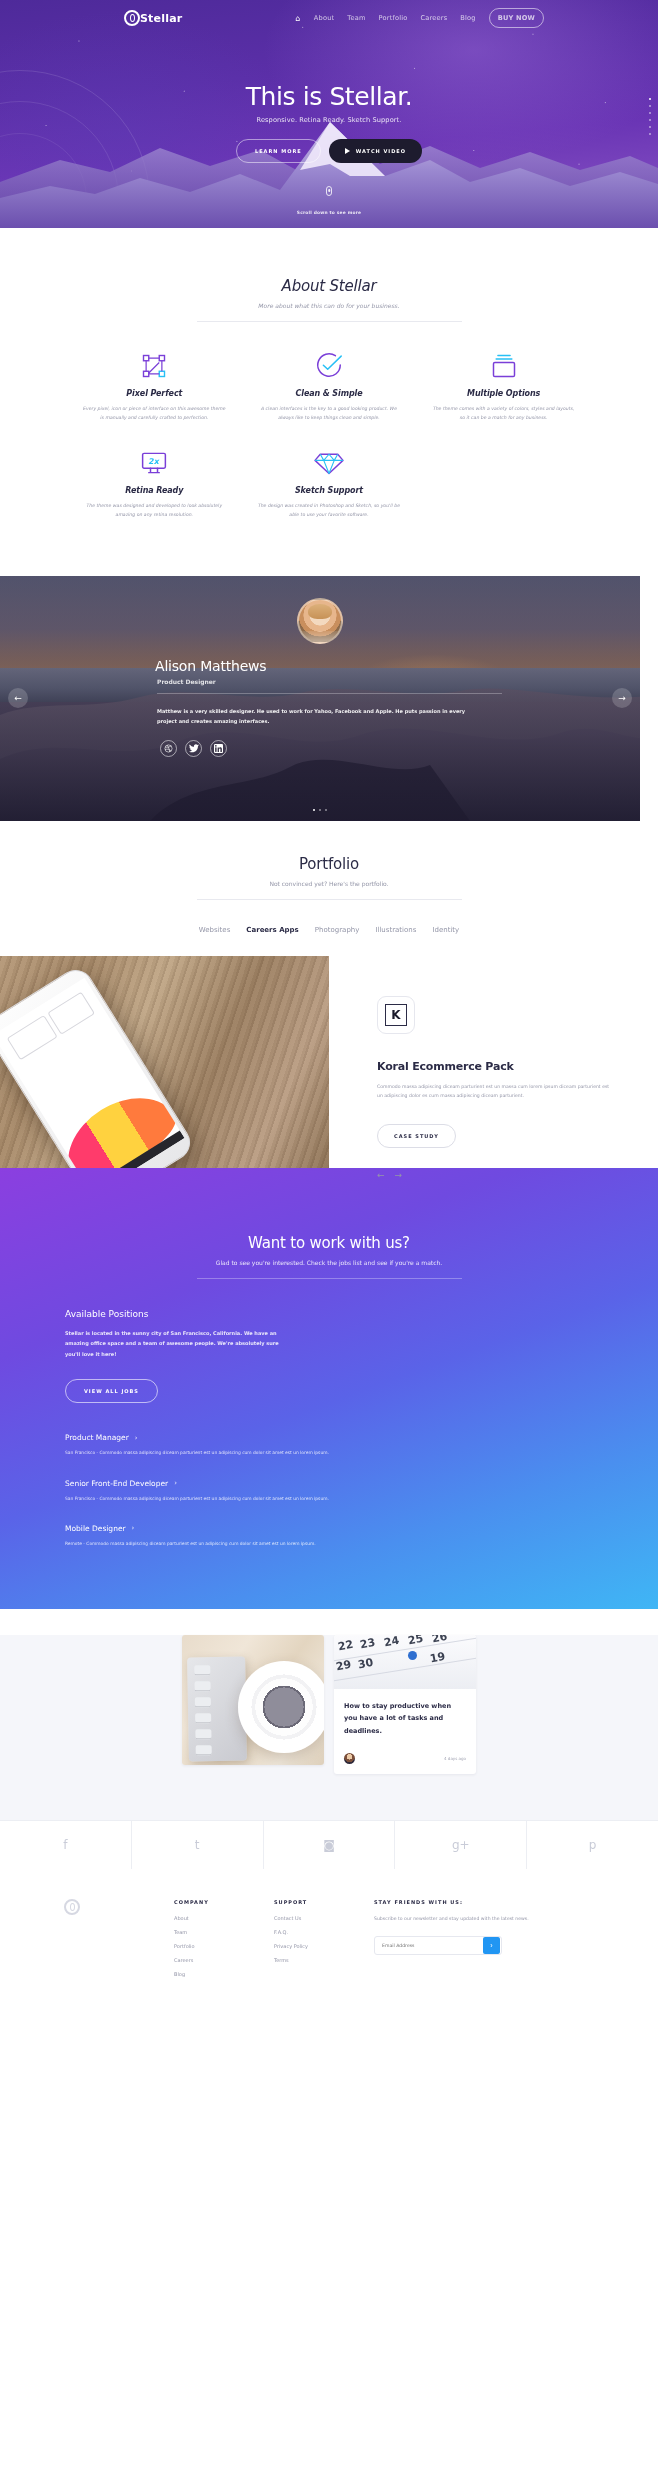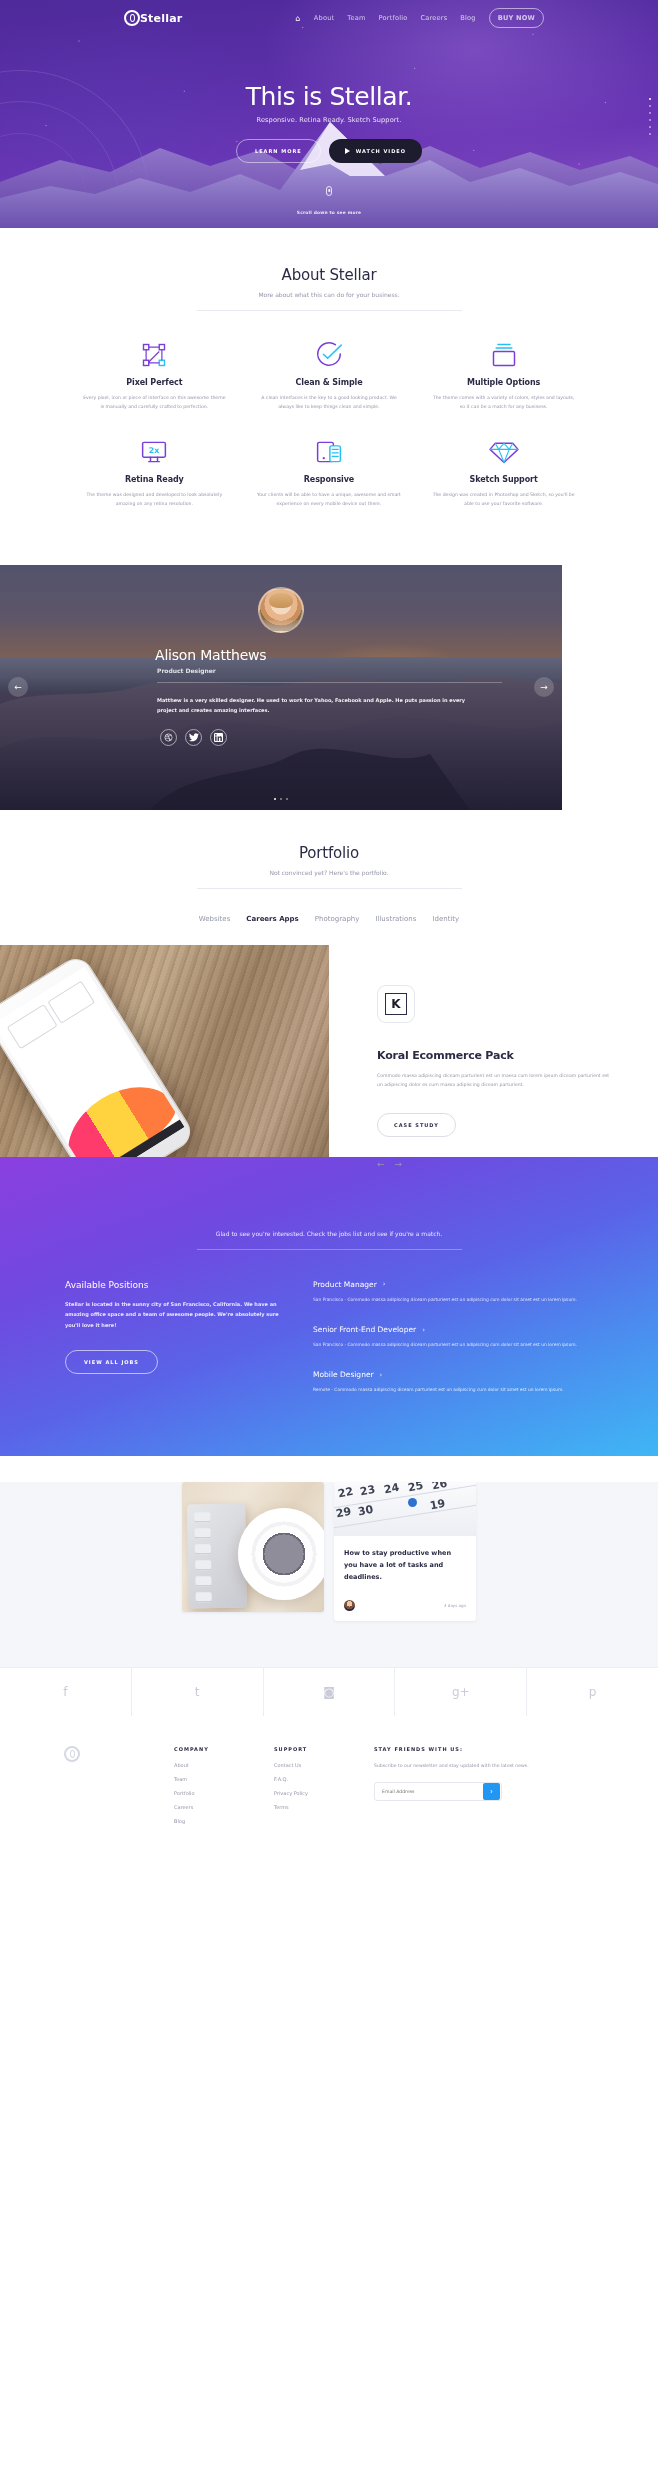--- a/index.html
+++ b/index.html
@@ -69,36 +69,36 @@
   .scroll-hint{position:absolute;left:0;right:0;bottom:10px;z-index:5;text-align:center;}
   .mouse{width:6px;height:10px;border:1px solid rgba(255,255,255,.8);border-radius:3px;margin:0 auto 3px;position:relative;}
   .mouse:after{content:"";position:absolute;left:50%;top:2px;transform:translateX(-50%);
     width:1.5px;height:3px;background:rgba(255,255,255,.9);border-radius:1px;}
   .scroll-hint span{color:rgba(255,255,255,.85);font-size:4.4px;font-weight:bold;letter-spacing:.2px;}
   .side-dots{position:absolute;right:7px;top:98px;z-index:6;display:flex;flex-direction:column;gap:5px;align-items:center;}
   .side-dots i{width:2px;height:2px;border-radius:50%;background:rgba(255,255,255,.55);display:block;}
   .side-dots i.on{background:#fff;}
 
   
-  .sec{padding:4px 20px;}
+  .sec{padding:15px 20px;font-style:italic;}
   .sec-head{text-align:center;padding-top:34px;}
   .sec-title{font-size:15px;color:#2b2b46;font-weight:normal;letter-spacing:-.2px;}
   .sec-sub{font-size:6px;color:#9496a8;margin-top:7px;}
   .sec-rule{width:265px;height:1px;background:#e8e9ef;margin:12px auto 0;}
 
   
   .about{background:#fff;padding-bottom:34px;}
   .feat-grid{display:flex;flex-wrap:wrap;max-width:524px;margin:26px auto 0;}
   .feat{width:33.333%;text-align:center;padding:0 14px;margin-bottom:22px;}
   .feat .ico{height:32px;display:flex;align-items:flex-end;justify-content:center;margin-bottom:9px;}
   .feat h4{font-size:8px;color:#2b2b46;font-weight:bold;letter-spacing:-.1px;}
   .feat p{font-size:4.6px;color:#9496a8;line-height:1.95;margin-top:7px;}
 
   
-  .testi{position:relative;height:245px;width:562px;overflow:hidden;
+  .testi{position:relative;height:245px;width:640px;overflow:hidden;
     background:linear-gradient(180deg,#5a6075 0%,#6b6f84 18%,#7d6d78 34%,#6a5f74 50%,#4a4459 72%,#3a3547 100%);}
   .testi .sky{position:absolute;left:0;right:0;top:0;height:96px;
     background:linear-gradient(180deg,#6e7389 0%,#8a7f8c 55%,#b99275 88%,#c99a73 100%);}
   .testi .sun{position:absolute;left:56%;top:78px;width:150px;height:46px;
     background:radial-gradient(ellipse at center, rgba(255,190,120,.75), rgba(255,170,110,0) 70%);}
   .testi .sea{position:absolute;left:0;right:0;top:92px;height:34px;
     background:linear-gradient(180deg,#9aa0b0 0%,#7b8496 60%,#5e6576 100%);}
   .testi .rocks{position:absolute;left:0;right:0;bottom:0;height:150px;overflow:hidden;}
   .testi .rocks svg{display:block;width:658px;height:150px;}
   .testi .shade{position:absolute;inset:0;background:linear-gradient(180deg,rgba(35,30,60,.38),rgba(25,22,45,.55));}
@@ -157,21 +157,21 @@
   .pf-cta{display:inline-block;margin-top:24px;border:1px solid #dcdde6;border-radius:14px;
     padding:8px 16px;font-size:5px;font-weight:bold;letter-spacing:1px;color:#2b2b46;text-decoration:none;}
   .pf-nav{display:flex;gap:10px;margin-top:22px;color:#9496a8;font-size:9px;}
 
   
   .careers{width:658px;padding:32px 0 40px;
     background:linear-gradient(160deg,#8b3fe0 0%,#6f4ae0 28%,#5a63e8 52%,#4a8fef 76%,#3fb6f5 100%);}
   .careers .sec-title{color:#fff;}
   .careers .sec-sub{color:rgba(255,255,255,.86);}
   .careers .sec-rule{background:rgba(255,255,255,.3);}
-  .careers-body{display:flex;max-width:528px;margin:30px auto 0;gap:30px;}
+  .careers-body{display:flex;max-width:528px;margin:30px auto 0;gap:30px;flex-direction:column;}
   .cl{width:218px;}
   .cl h3{color:#fff;font-size:9px;font-weight:normal;}
   .cl p{color:rgba(255,255,255,.85);font-size:5px;line-height:2.1;margin-top:9px;font-weight:bold;}
   .cl a{display:inline-block;margin-top:20px;border:1px solid rgba(255,255,255,.6);border-radius:14px;
     padding:8px 18px;color:#fff;font-size:5px;font-weight:bold;letter-spacing:1px;text-decoration:none;}
   .cr{flex:1;}
   .job{margin-bottom:21px;}
   .job h4{color:#fff;font-size:7.5px;font-weight:normal;display:flex;align-items:center;gap:6px;}
   .job h4 b{font-weight:normal;font-size:7px;opacity:.85;}
   .job p{color:rgba(255,255,255,.8);font-size:4.4px;line-height:2.1;margin-top:6px;}
@@ -350,32 +350,20 @@
           <svg width="28" height="28" viewBox="0 0 32 32" fill="none">
             <rect x="3" y="5" width="26" height="17" rx="1.6" stroke="#7a3fd8" stroke-width="1.7"></rect>
             <path d="M12 22v4M20 22v4M10 27h12" stroke="#7a3fd8" stroke-width="1.7" stroke-linecap="round"></path>
             <text x="16" y="17" text-anchor="middle" font-size="9" font-family="DejaVu Sans" fill="#27c0f5" font-weight="bold">2x</text>
           </svg>
         </div>
         <h4>Retina Ready</h4>
         <p>The theme was designed and developed to look absolutely amazing on any retina resolution.</p>
       </div>
 
-      <div class="feat">
-        <div class="ico">
-          <svg width="28" height="28" viewBox="0 0 32 32" fill="none">
-            <rect x="3" y="5" width="18" height="22" rx="2" stroke="#7a3fd8" stroke-width="1.7"></rect>
-            <rect x="17" y="9" width="12" height="18" rx="2" stroke="#27c0f5" stroke-width="1.7" fill="#fff"></rect>
-            <path d="M19 13h8M19 17h8M19 21h8" stroke="#27c0f5" stroke-width="1.3"></path>
-            <circle cx="10" cy="23" r="1.3" fill="#7a3fd8"></circle>
-          </svg>
-        </div>
-        <h4>Responsive</h4>
-        <p>Your clients will be able to have a unique, awesome and smart experience on every mobile device out there.</p>
-      </div>
 
       <div class="feat">
         <div class="ico">
           <svg width="30" height="28" viewBox="0 0 34 32" fill="none">
             <path d="M7 6h20l6 7-16 15L1 13z" stroke="#7a3fd8" stroke-width="1.6" stroke-linejoin="round"></path>
             <path d="M1 13h32M7 6l4 7 6 15 6-15 4-7M11 13l6-7 6 7" stroke="#27c0f5" stroke-width="1.3" stroke-linejoin="round"></path>
           </svg>
         </div>
         <h4>Sketch Support</h4>
         <p>The design was created in Photoshop and Sketch, so you'll be able to use your favorite software.</p>
@@ -483,20 +471,21 @@
         <div class="pf-nav">
           <span>←</span>
           <span>→</span>
         </div>
       </div>
     </div>
   </section>
 
   <section class="careers">
     <div class="sec-head">
+      <h2 class="sec-title">Want to work with us?</h2>
       <p class="sec-sub">Glad to see you're interested. Check the jobs list and see if you're a match.</p>
       <div class="sec-rule"></div>
     </div>
 
     <div class="careers-body">
       <div class="cl">
         <h3>Available Positions</h3>
         <p>Stellar is located in the sunny city of San Francisco, California. We have an amazing office space and a team of awesome people. We're absolutely sure you'll love it here!</p>
         <a href="#">VIEW ALL JOBS</a>
       </div>

